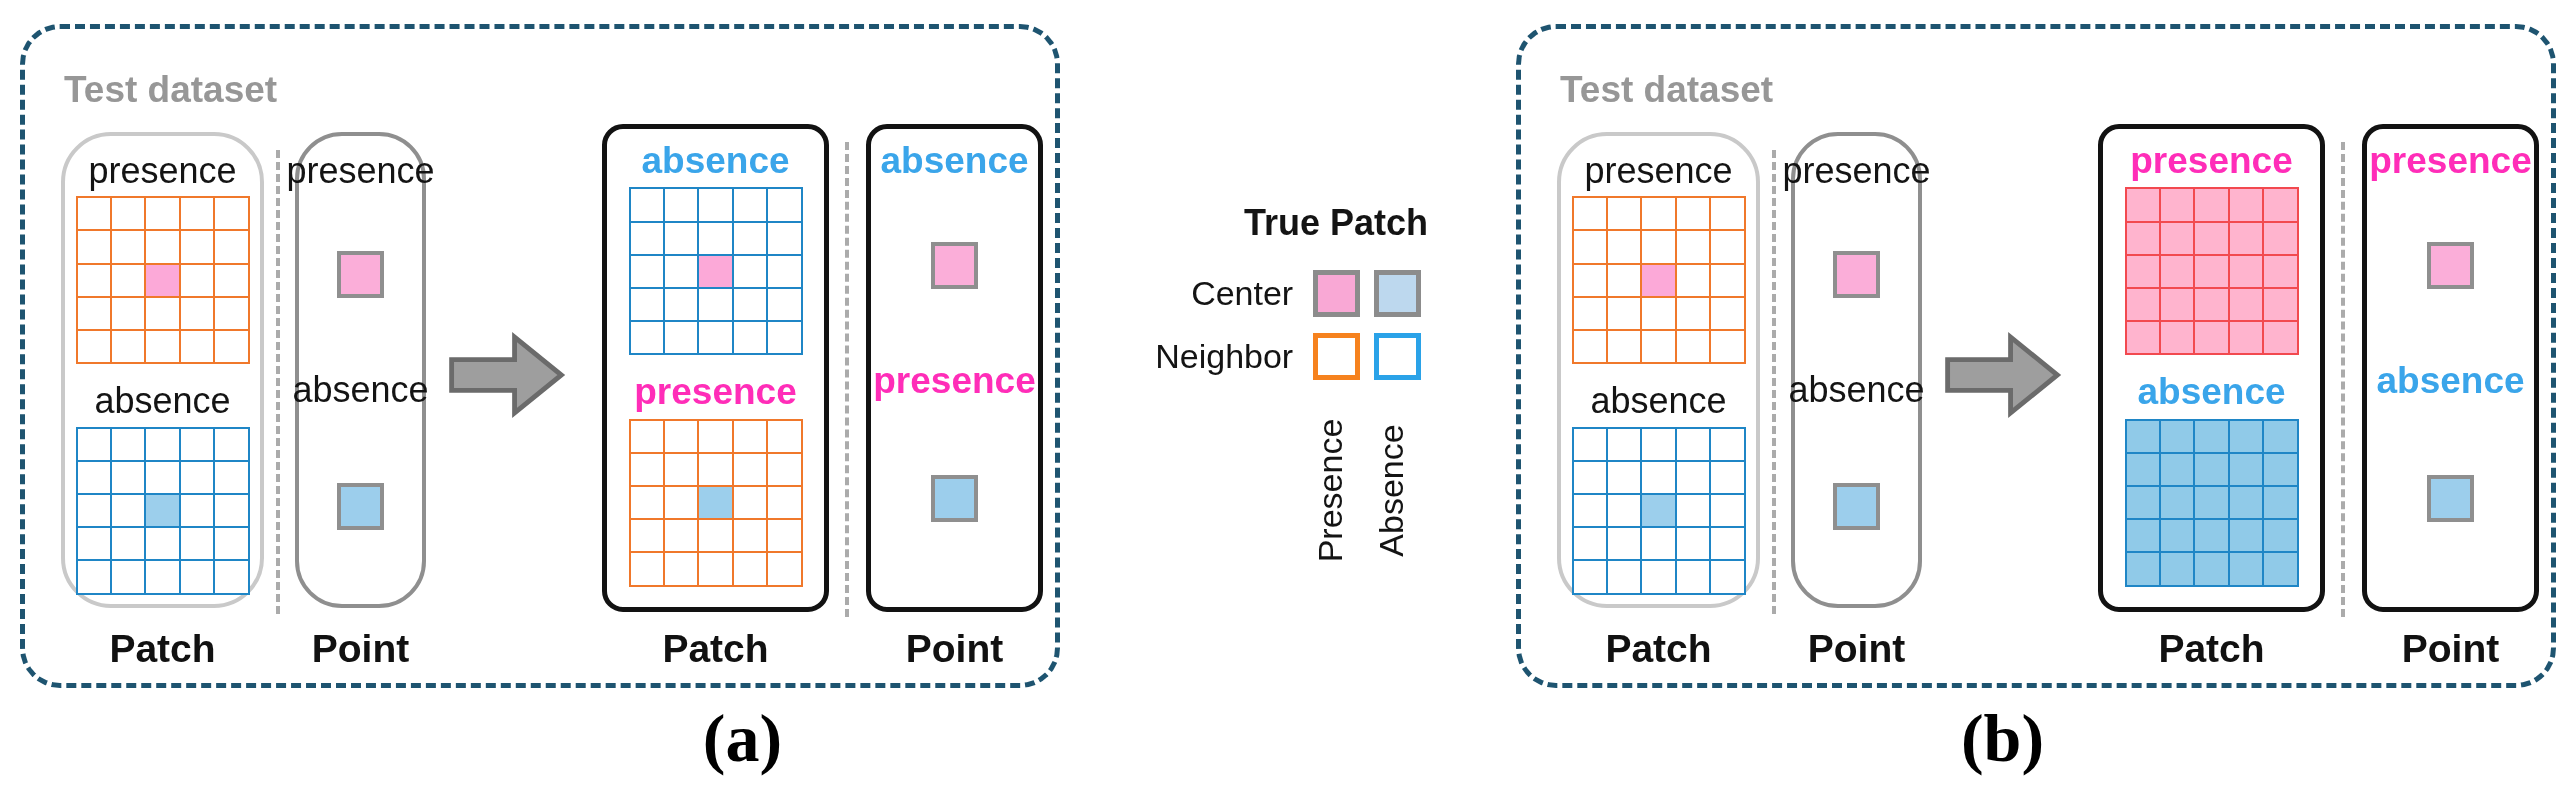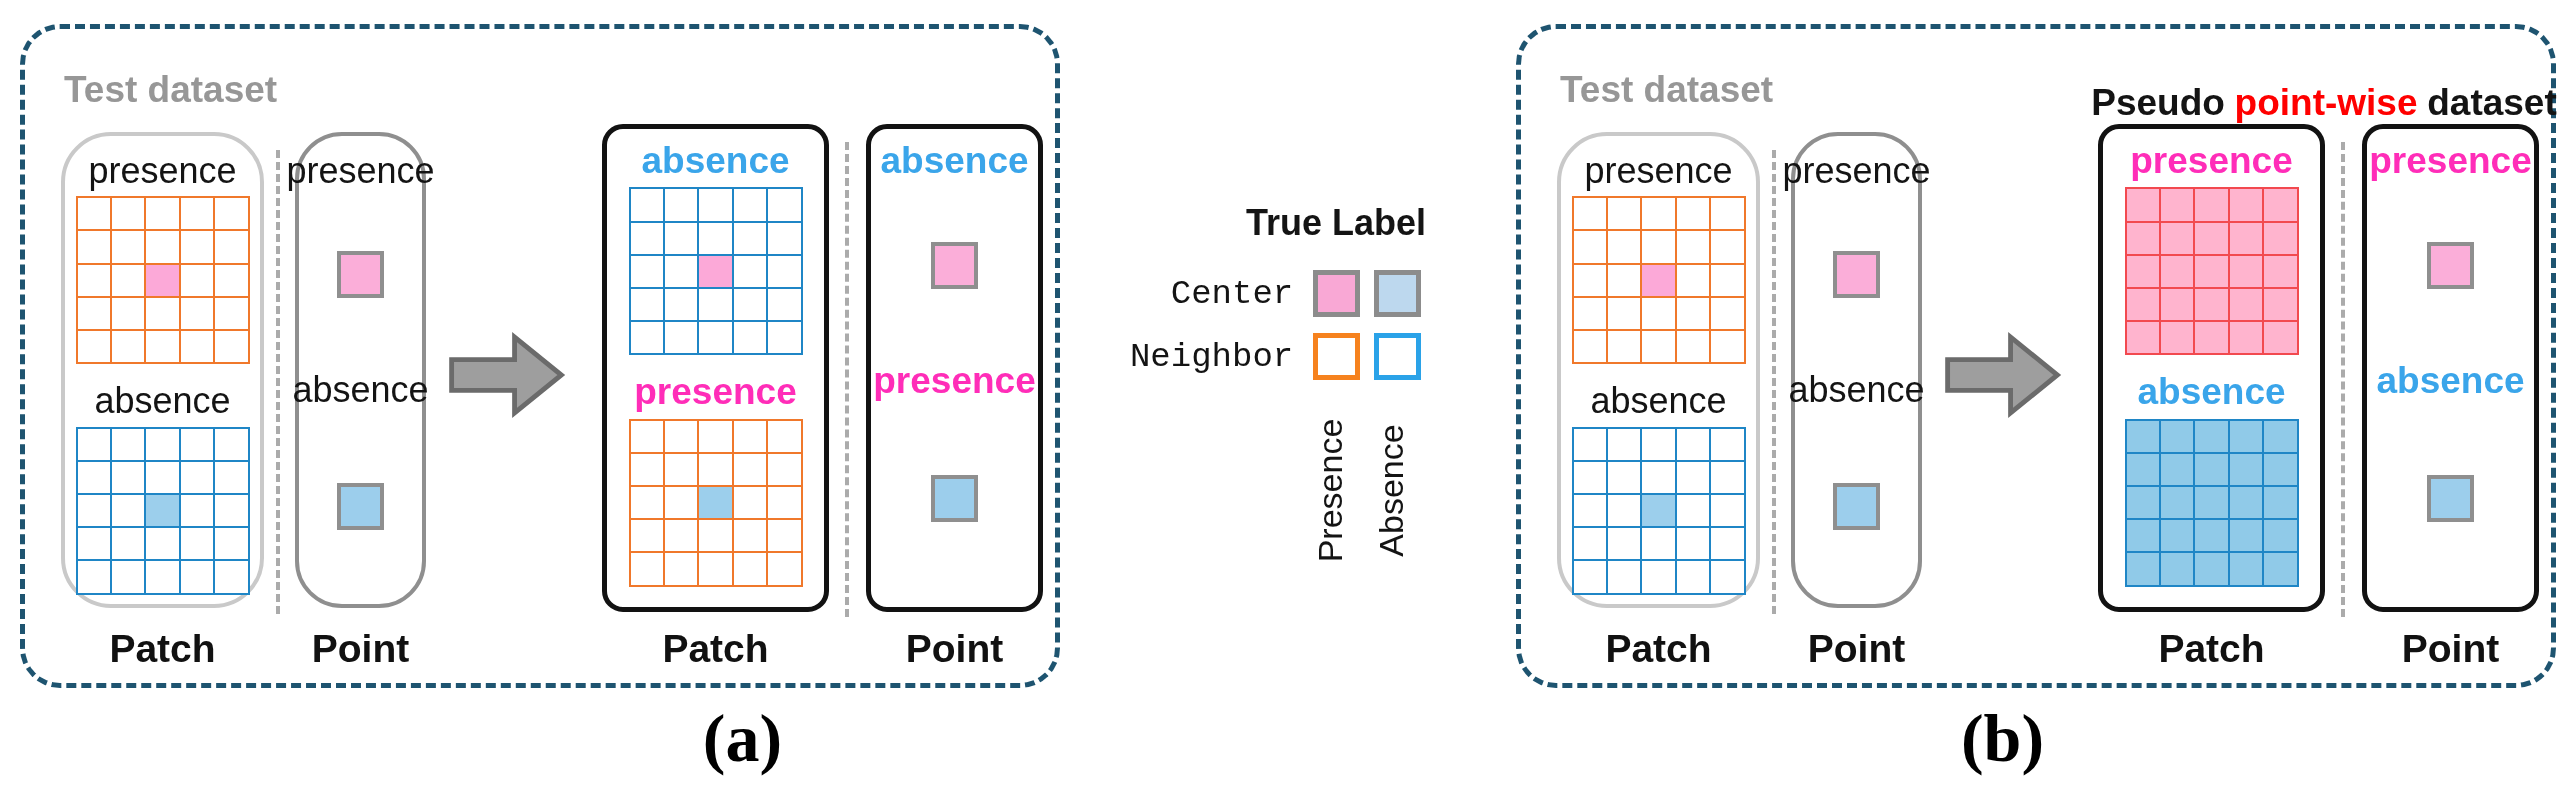--- a/index.html
+++ b/index.html
@@ -62,21 +62,21 @@
   
   .caption { position:absolute; top:699px; width:323px; text-align:center;
              font-family:"Liberation Serif", serif; font-size:68px; font-weight:bold; color:#000; }
   #cap-a { left:581px; }
   #cap-b { left:1841px; }
 
   
   .legend-title { position:absolute; left:1207px; top:202px; width:258px; text-align:center;
                   font-size:36px; font-weight:bold; color:#141414; }
   .legend-row { position:absolute; left:1090px; width:331px; display:flex; align-items:center;
-                justify-content:flex-end; gap:14.5px;font-family:Liberation Mono, monospace; }
+                justify-content:flex-end; gap:14.5px; }
   #legend-row-center   { top:270px; }
   #legend-row-neighbor { top:333px; }
   .legend-row .rlabel { font-size:34px; color:#141414; margin-right:4.8px; }
   .lsq { width:47px; height:47px; border:5.7px solid #8C8C8C; background:#fff; }
 
   .vlabel { position:absolute; top:397px; width:47px; height:186px;
             display:flex; align-items:center; justify-content:center; }
   #vlabel-presence { left:1307px; }
   #vlabel-absence  { left:1368px; }
   .vlabel span { transform:rotate(-90deg); white-space:nowrap; font-size:34px; color:#141414; }
@@ -228,21 +228,21 @@
       <div class="lbl-b blue">absence</div>
       <div class="psq sq1" style="background: rgb(251, 174, 217); border-color: rgb(143, 143, 143);"></div>
       <div class="lbl-b magenta lblmid">presence</div>
       <div class="psq sq2" style="background: rgb(156, 206, 236); border-color: rgb(143, 143, 143);"></div>
     </div>
 
     <div class="footer f-patch-ps">Patch</div>
     <div class="footer f-point-ps">Point</div>
   </div>
 
-  <div class="legend-title">True Label</div>
+  <div class="legend-title">True Patch</div>
 
   <div class="legend-row" id="legend-row-center">
     <span class="rlabel">Center</span>
     <span class="lsq" style="background: rgb(249, 168, 213); border-color: rgb(140, 140, 140);"></span>
     <span class="lsq" style="background: rgb(189, 216, 238); border-color: rgb(140, 140, 140);"></span>
   </div>
 
   <div class="legend-row" id="legend-row-neighbor">
     <span class="rlabel">Neighbor</span>
     <span class="lsq" style="background: rgb(255, 255, 255); border-color: rgb(246, 130, 30);"></span>
@@ -326,23 +326,20 @@
       <div class="psq sq2" style="background: rgb(156, 206, 236); border-color: rgb(143, 143, 143);"></div>
     </div>
 
     <div class="footer f-patch-test">Patch</div>
     <div class="footer f-point-test">Point</div>
 
     <svg class="arrow" viewBox="0 0 152 114">
       <path d="M8 38 H86 V10 L144 57 L86 104 V76 H8 Z"></path>
     </svg>
 
-    <div class="title">
-      <span>Pseudo</span><span class="hl">point-wise</span><span>dataset</span>
-    </div>
 
     <div class="tbox patch-ps">
       <div class="lbl-b magenta">presence</div>
       <div class="grid" style="border-color: rgb(242, 73, 79);">
           <div class="cell" style="border-color: rgb(242, 73, 79); background: rgb(255, 180, 206);"></div>
           <div class="cell" style="border-color: rgb(242, 73, 79); background: rgb(255, 180, 206);"></div>
           <div class="cell" style="border-color: rgb(242, 73, 79); background: rgb(255, 180, 206);"></div>
           <div class="cell" style="border-color: rgb(242, 73, 79); background: rgb(255, 180, 206);"></div>
           <div class="cell" style="border-color: rgb(242, 73, 79); background: rgb(255, 180, 206);"></div>
           <div class="cell" style="border-color: rgb(242, 73, 79); background: rgb(255, 180, 206);"></div>

